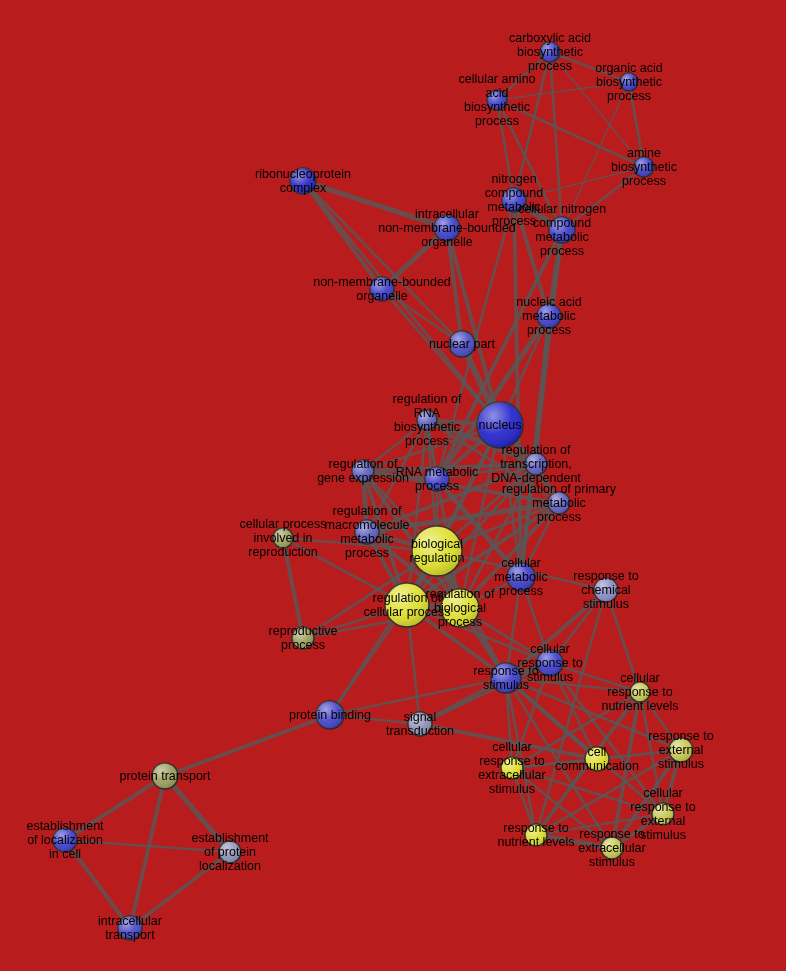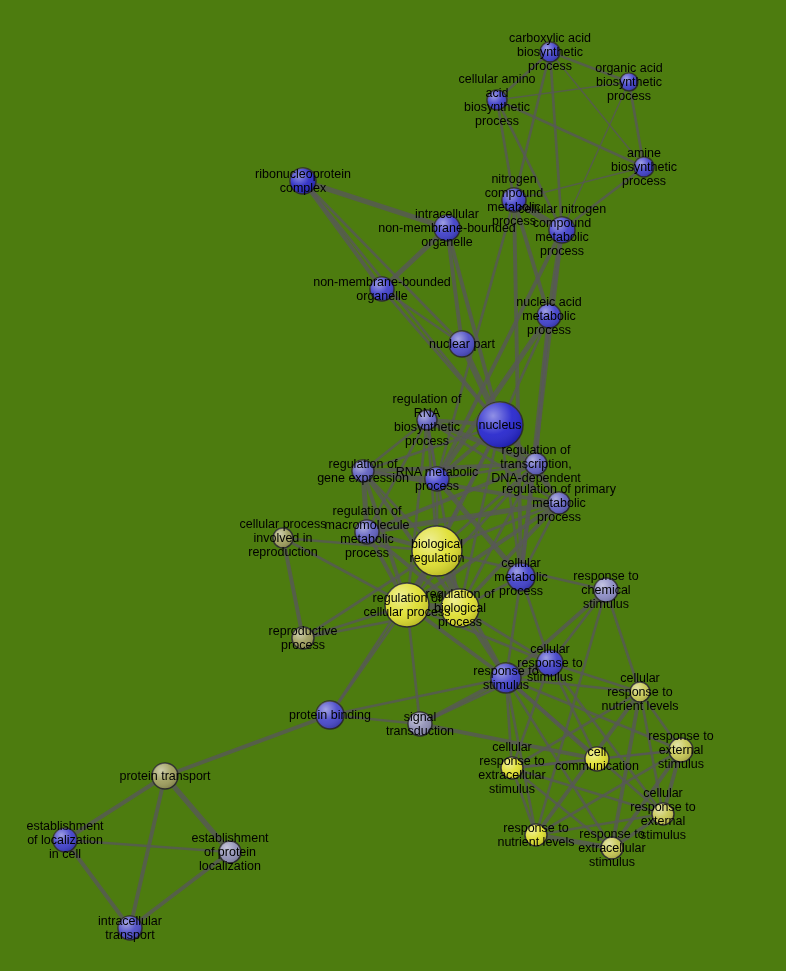--- a/index.html
+++ b/index.html
@@ -8,21 +8,21 @@
     background: #ffffff;
     width: 786px;
     height: 971px;
     overflow: hidden;
     font-family: "Liberation Sans", "DejaVu Sans", sans-serif;
   }
   .stage {
     position: relative;
     width: 786px;
     height: 971px;
-    background: #4d7c0f;
+    background: #b91c1c;
   }
   #graph { display: block; }
   #graph text {
     font-family: "Liberation Sans", "DejaVu Sans", sans-serif;
     fill: #000000;
   }
   #graph line { stroke-linecap: round; }
 </style>
 </head>
 <body>

